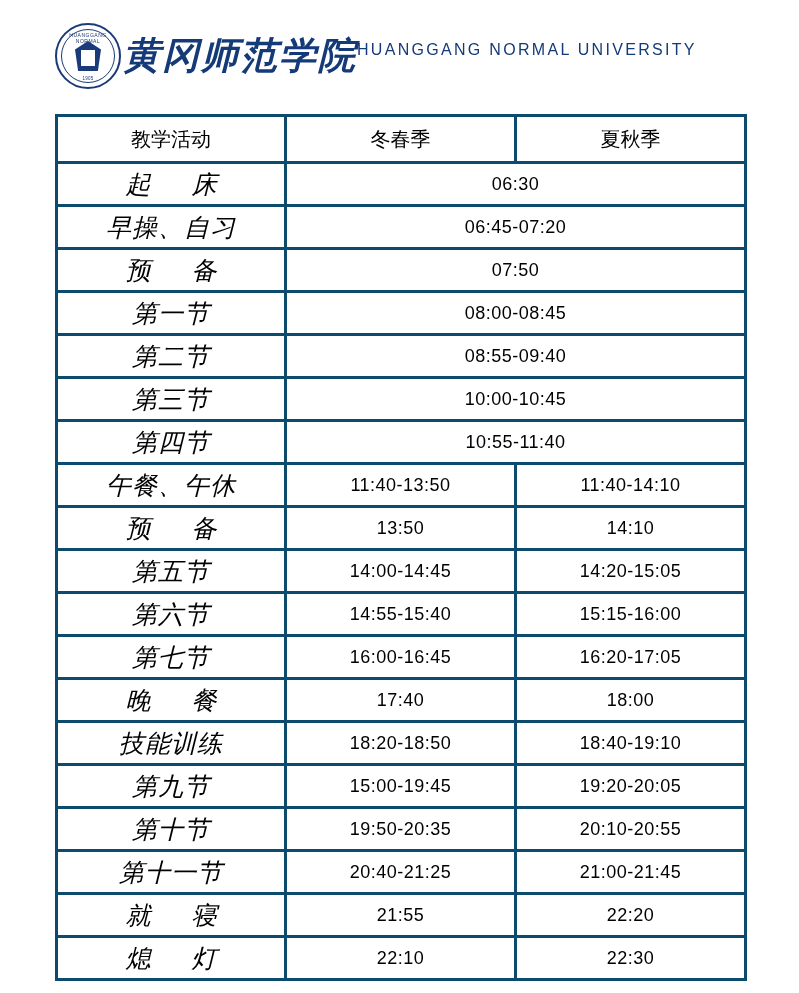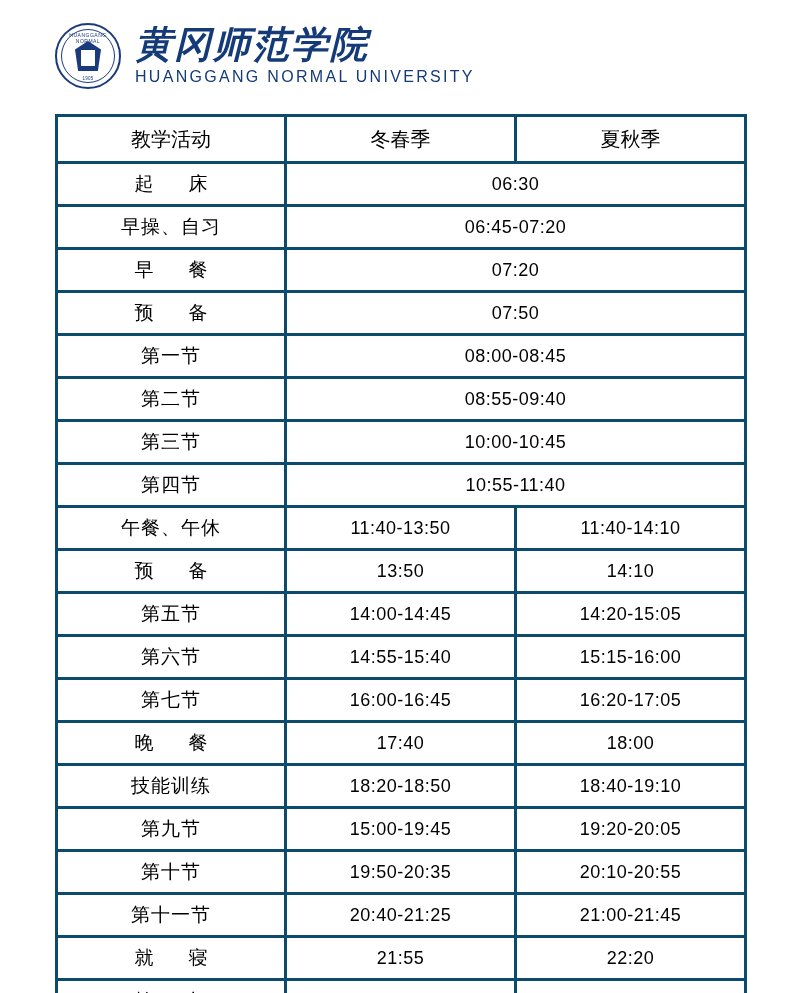--- a/index.html
+++ b/index.html
@@ -71,23 +71,23 @@
     bottom: 6px;
     left: 0;
     width: 100%;
     text-align: center;
     font-size: 4.5px;
     color: #1b3a7a;
     letter-spacing: 0.3px;
     font-family: "Liberation Sans", sans-serif;
   }
   .logo-text {
-    margin-left: 14px;
+    margin-left: 2px;
     display: flex;
-    flex-direction: column;
+    flex-direction: row;
     justify-content: center;
   }
   .logo-cn {
     font-size: 37px;
     font-weight: bold;
     color: #143a77;
     letter-spacing: 2px;
     font-family: "DejaVu Sans", sans-serif;
     line-height: 1.05;
     font-style: italic;
@@ -121,23 +121,24 @@
   table.schedule col.c3 { width: 230px; }
 
   .row-head td {
     height: 42px;
     font-size: 20px;
     font-weight: bold;
     font-family: "DejaVu Sans", sans-serif;
   }
   td.act {
     height: 38px;
-    font-size: 19px;
+    font-size: 25px;
     font-family: "DejaVu Sans", sans-serif;
     letter-spacing: 1px;
+    font-style: italic;
   }
   td.time {
     height: 38px;
     font-size: 18px;
     font-family: Liberation Sans, sans-serif;
     letter-spacing: 0.5px;
   }
   td.sp2 { letter-spacing: 8px; text-indent: 8px; }
 </style>
 </head>
@@ -171,24 +172,20 @@
         </tr>
         <tr>
           <td class="act sp2">起　床</td>
           <td class="time" colspan="2">06:30</td>
         </tr>
         <tr>
           <td class="act">早操、自习</td>
           <td class="time" colspan="2">06:45-07:20</td>
         </tr>
         <tr>
-          <td class="act sp2">早　餐</td>
-          <td class="time" colspan="2">07:20</td>
-        </tr>
-        <tr>
           <td class="act sp2">预　备</td>
           <td class="time" colspan="2">07:50</td>
         </tr>
         <tr>
           <td class="act">第一节</td>
           <td class="time" colspan="2">08:00-08:45</td>
         </tr>
         <tr>
           <td class="act">第二节</td>
           <td class="time" colspan="2">08:55-09:40</td>

